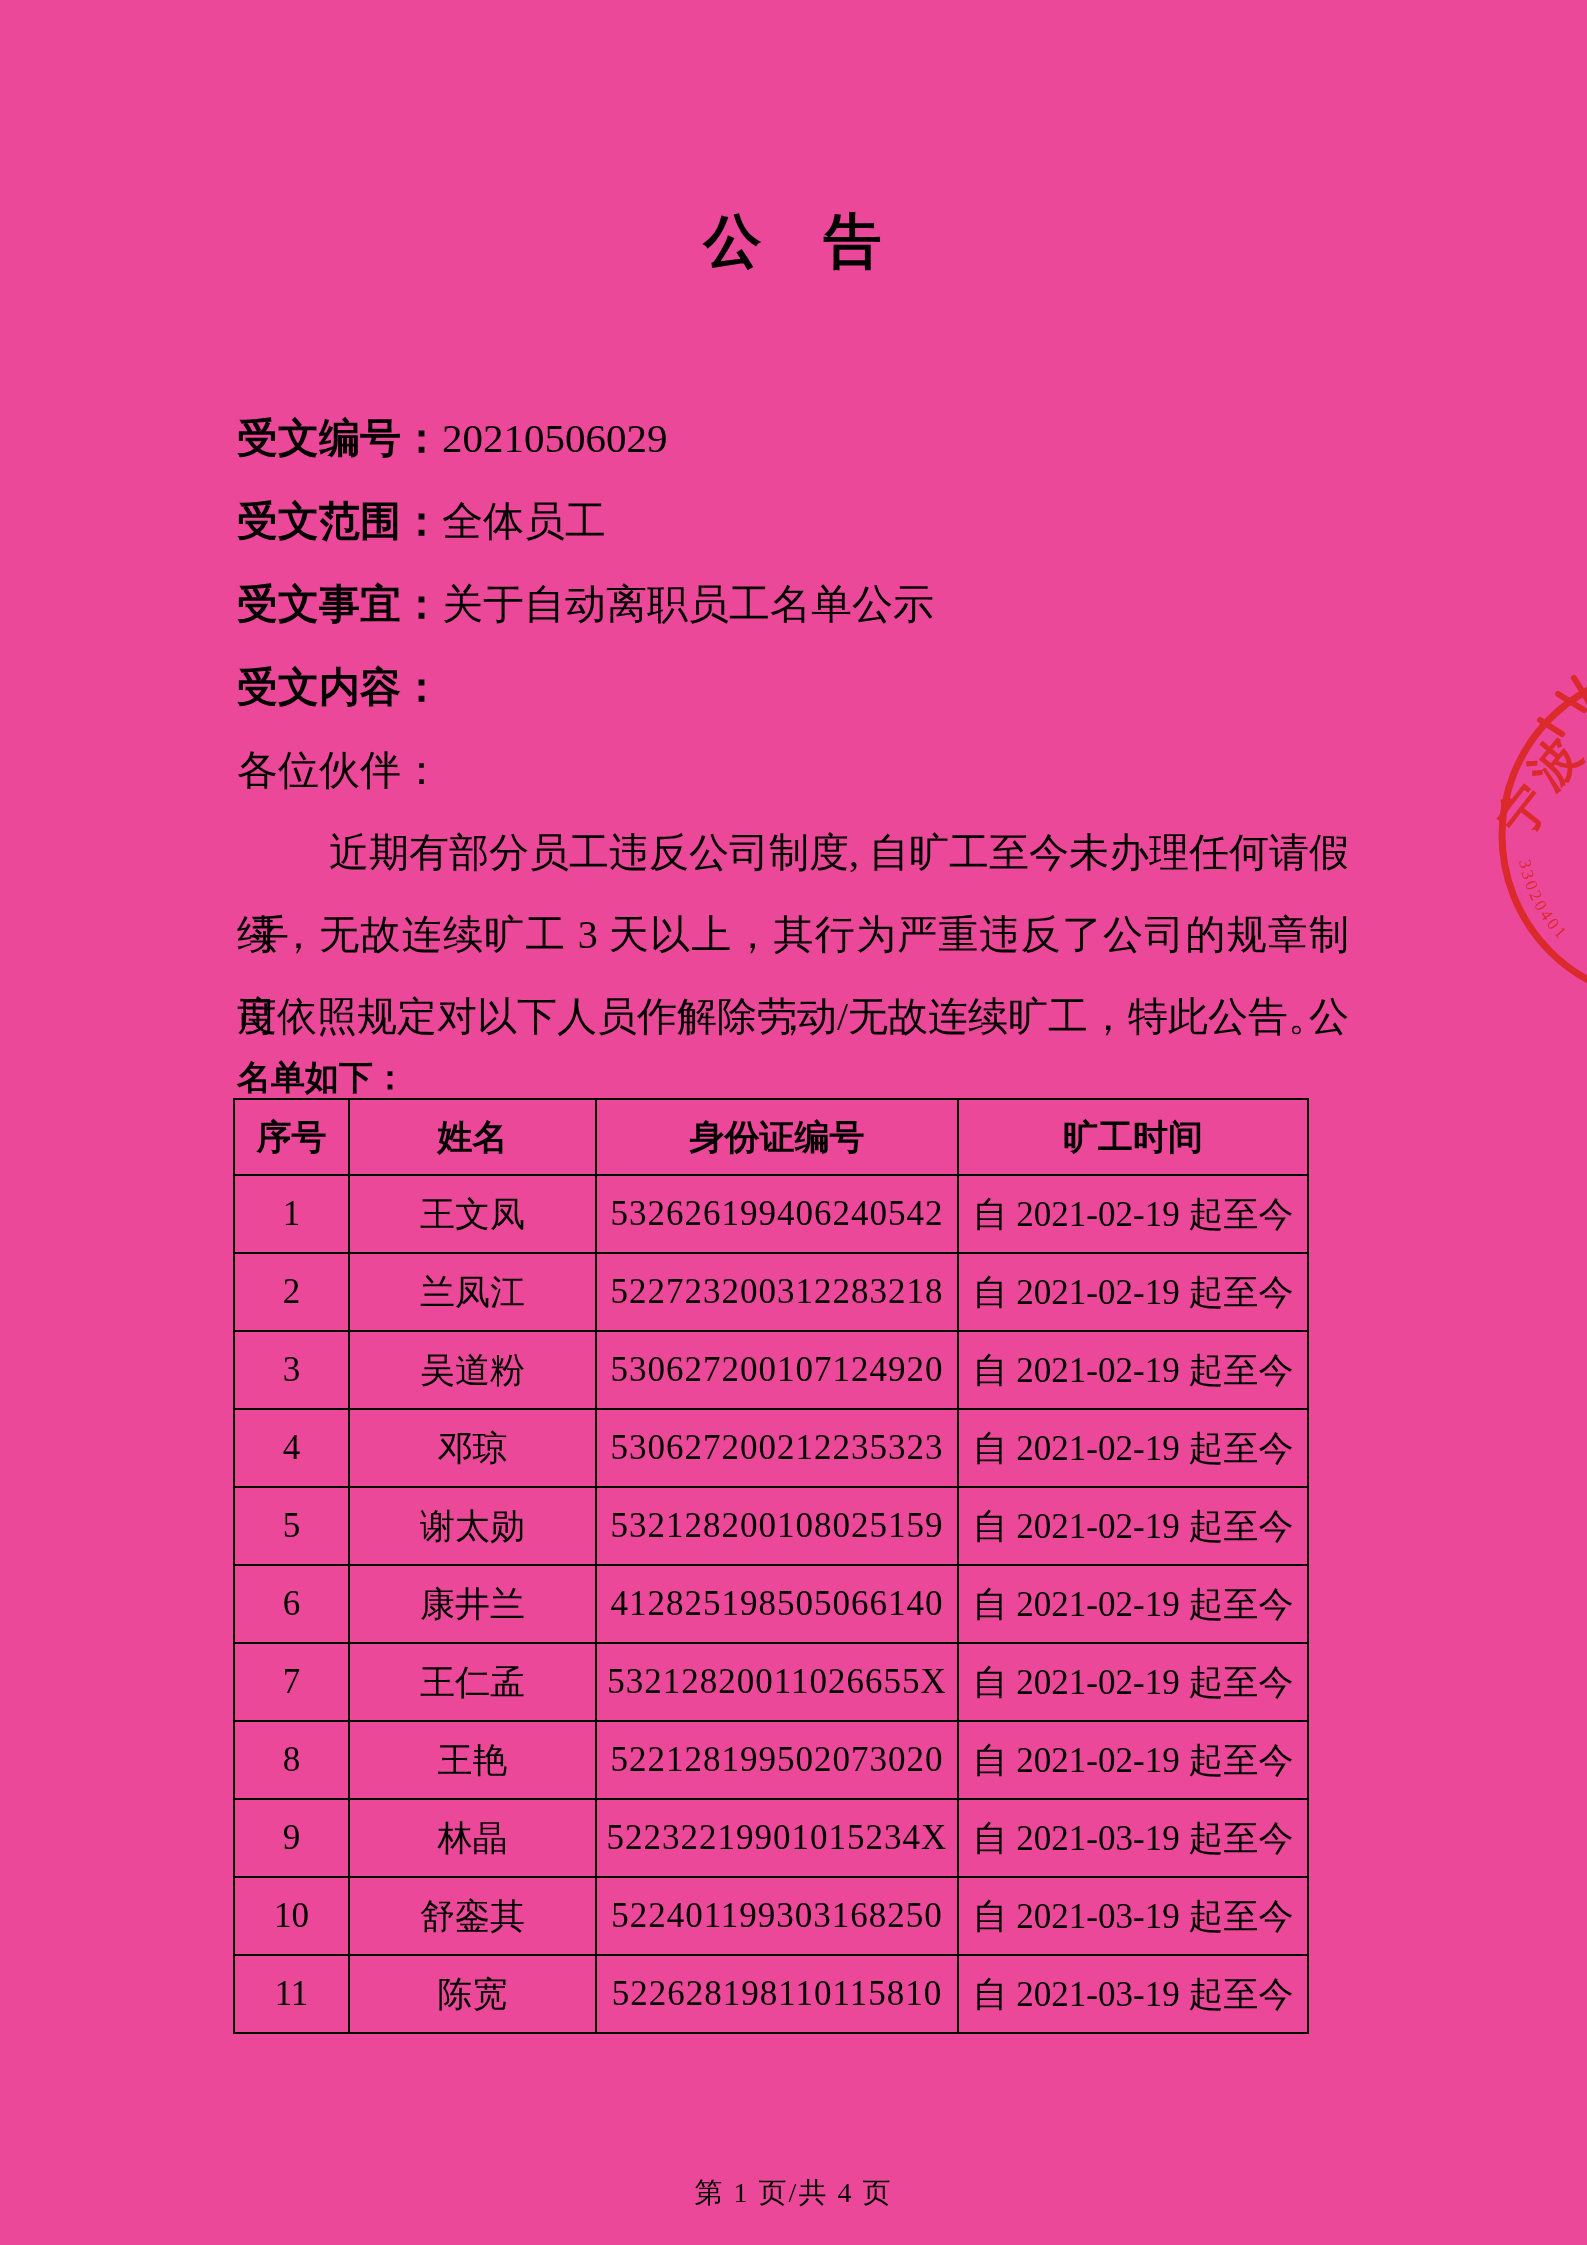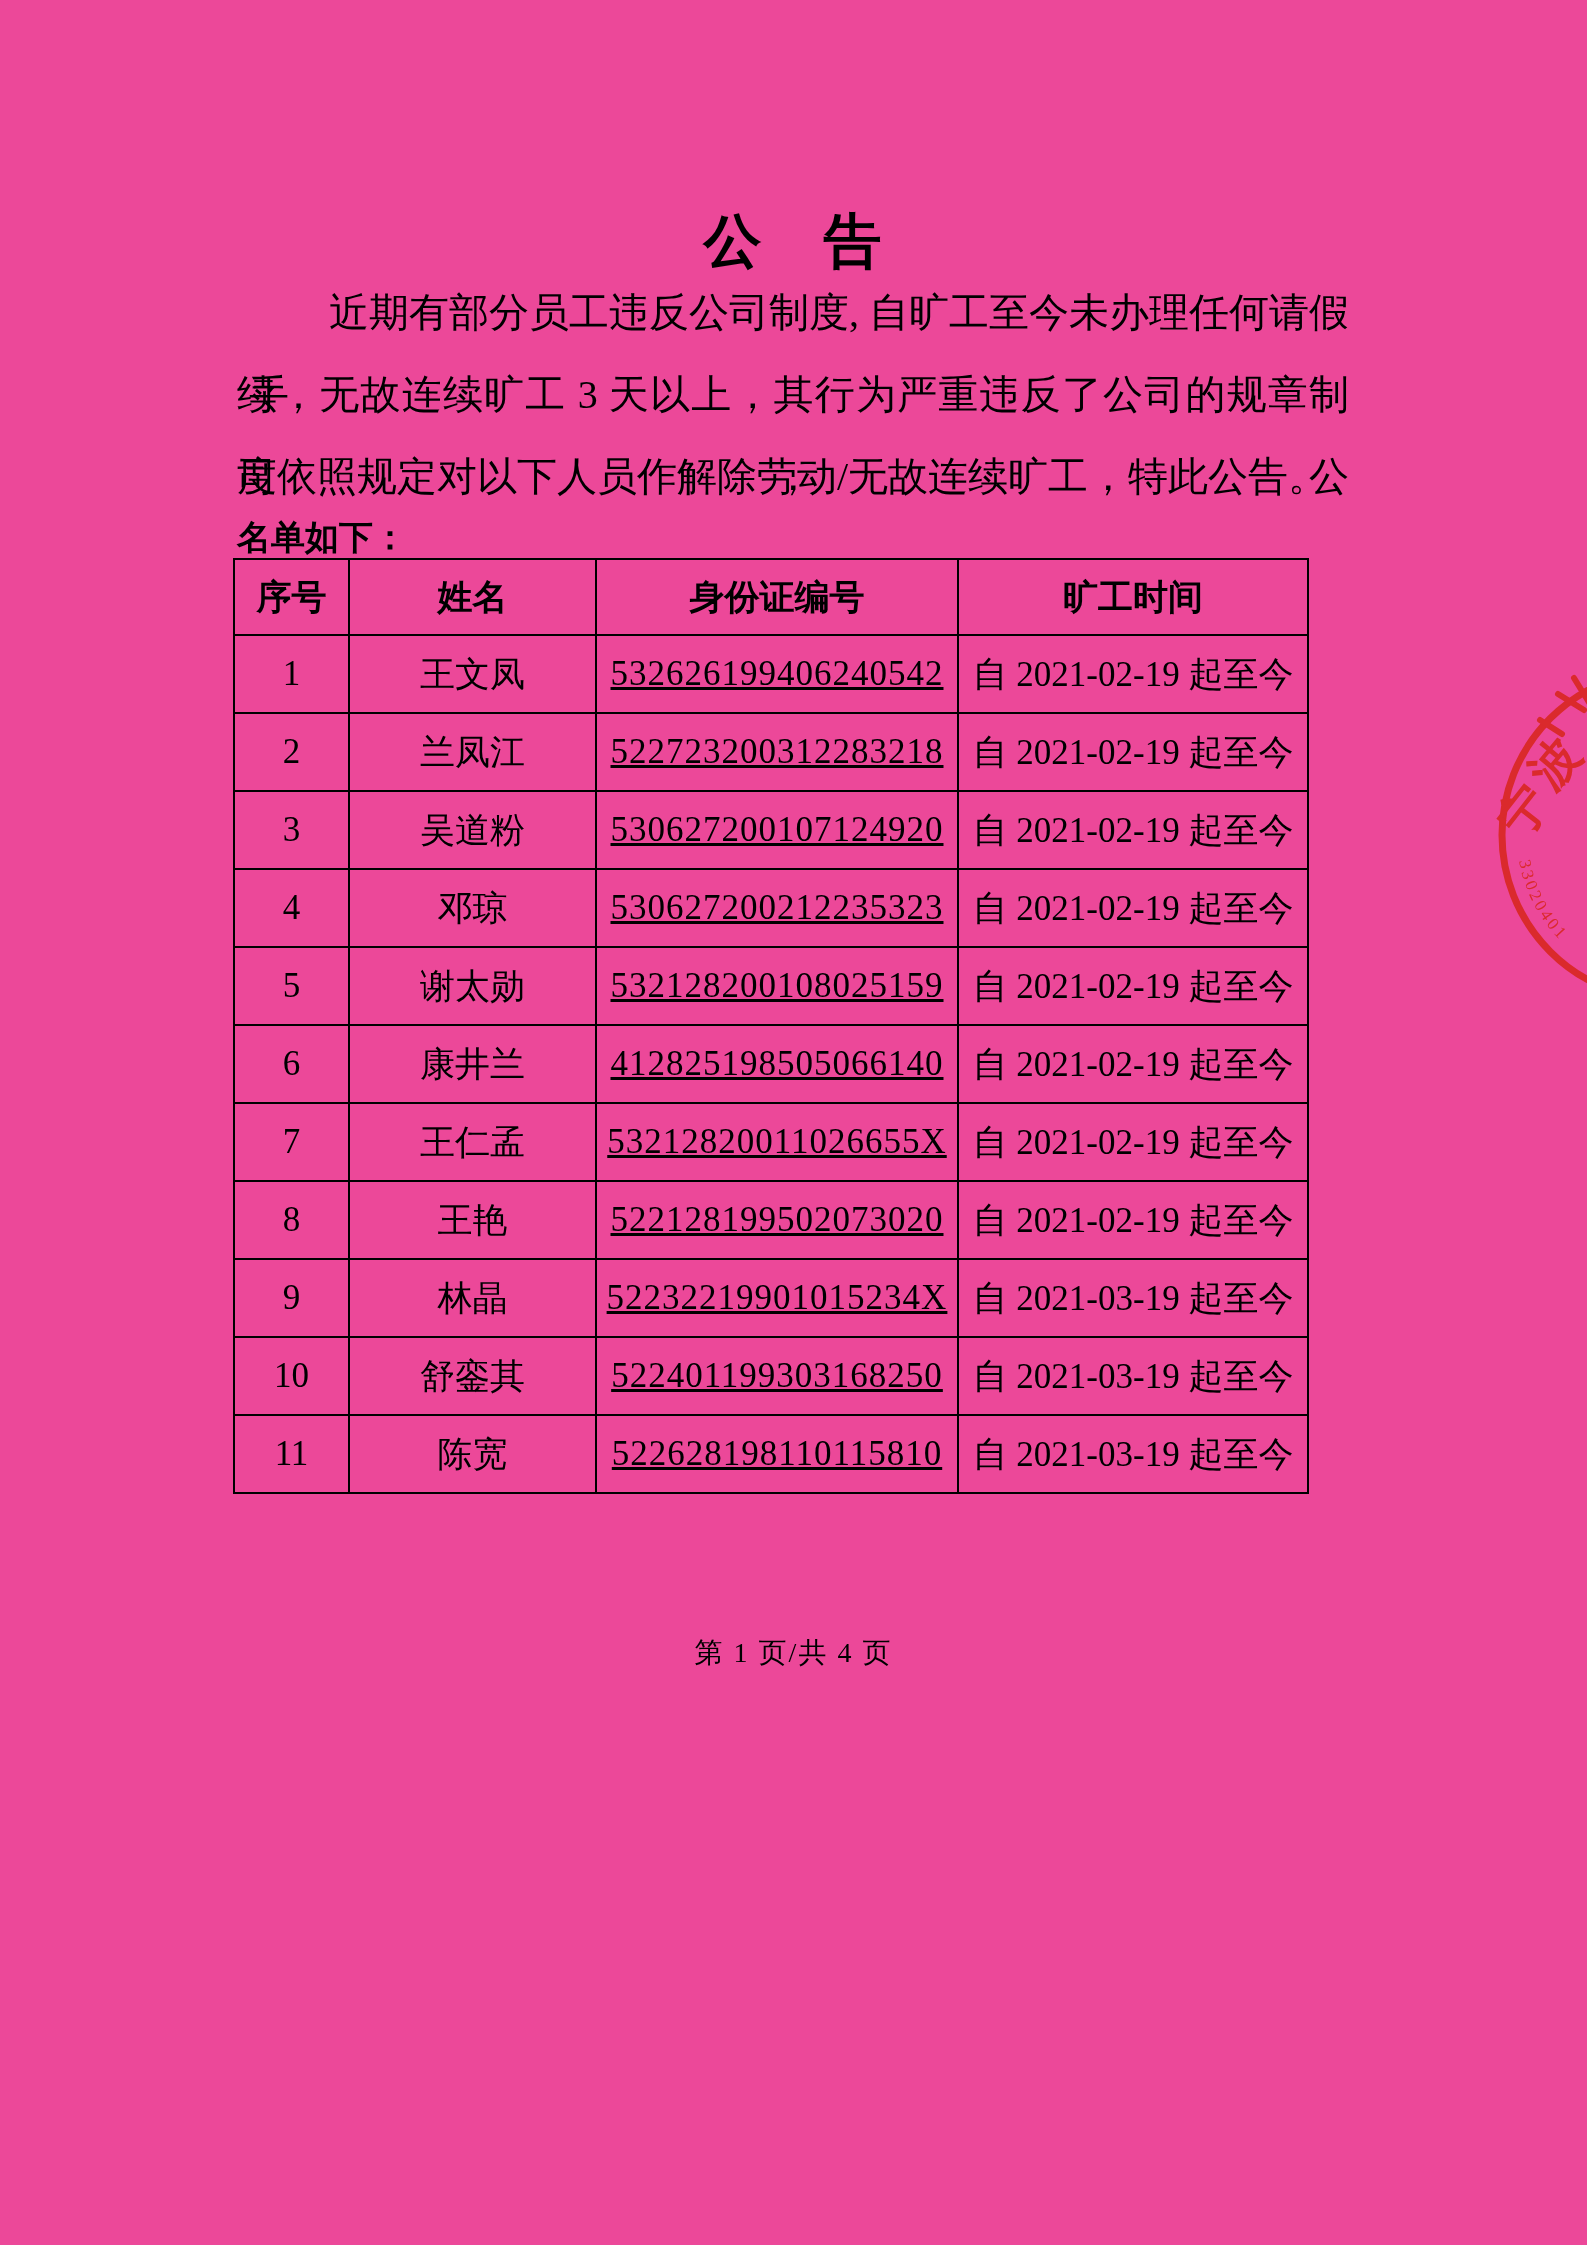--- a/index.html
+++ b/index.html
@@ -62,21 +62,21 @@
     text-align:center;
     vertical-align:middle;
     padding:0;
     font-weight:normal;
     overflow:hidden;
   }
   table.roster th{ height:74px; font-size:35px;font-weight:bold; }
   table.roster td{ height:76px; font-size:35px; }
   td.c-no{ font-size:36px; }
   td.c-name{ font-weight:bold; }
-  td.c-id{ font-size:36px; letter-spacing:1px;text-decoration:underline; }
+  td.c-id{ font-size:36px; letter-spacing:1px; }
   td.c-time{ font-weight:bold; font-size:34px;border-radius:15px; }
   .footer{
     margin-top:140px;
     text-align:center;
     font-size:28px;
     letter-spacing:2px;
   }
   .seal{
     position:absolute;
     top:650px;
@@ -87,20 +87,35 @@
   }
 </style>
 </head>
 <body>
 
 <div class="page">
 
   <div class="title">公　告</div>
 
   <div class="content">
+    <div class="meta-block">
+      <div class="meta-row">
+        <span class="m-label">受文编号：</span><span class="m-value">20210506029</span>
+      </div>
+      <div class="meta-row">
+        <span class="m-label">受文范围：</span><span class="m-value">全体员工</span>
+      </div>
+      <div class="meta-row">
+        <span class="m-label">受文事宜：</span><span class="m-value">关于自动离职员工名单公示</span>
+      </div>
+      <div class="meta-row">
+        <span class="m-label">受文内容：</span><span class="m-value"></span>
+      </div>
+      <div class="salutation">各位伙伴：</div>
+    </div>
 
     <div>
       <div class="para-line first">近期有部分员工违反公司制度, 自旷工至今未办理任何请假手</div>
       <div class="para-line">续，无故连续旷工 3 天以上，其行为严重违反了公司的规章制度，公</div>
       <div class="para-line last">司依照规定对以下人员作解除劳动/无故连续旷工，特此公告。</div>
     </div>
 
     <div class="list-intro">名单如下：</div>
   </div>
 

